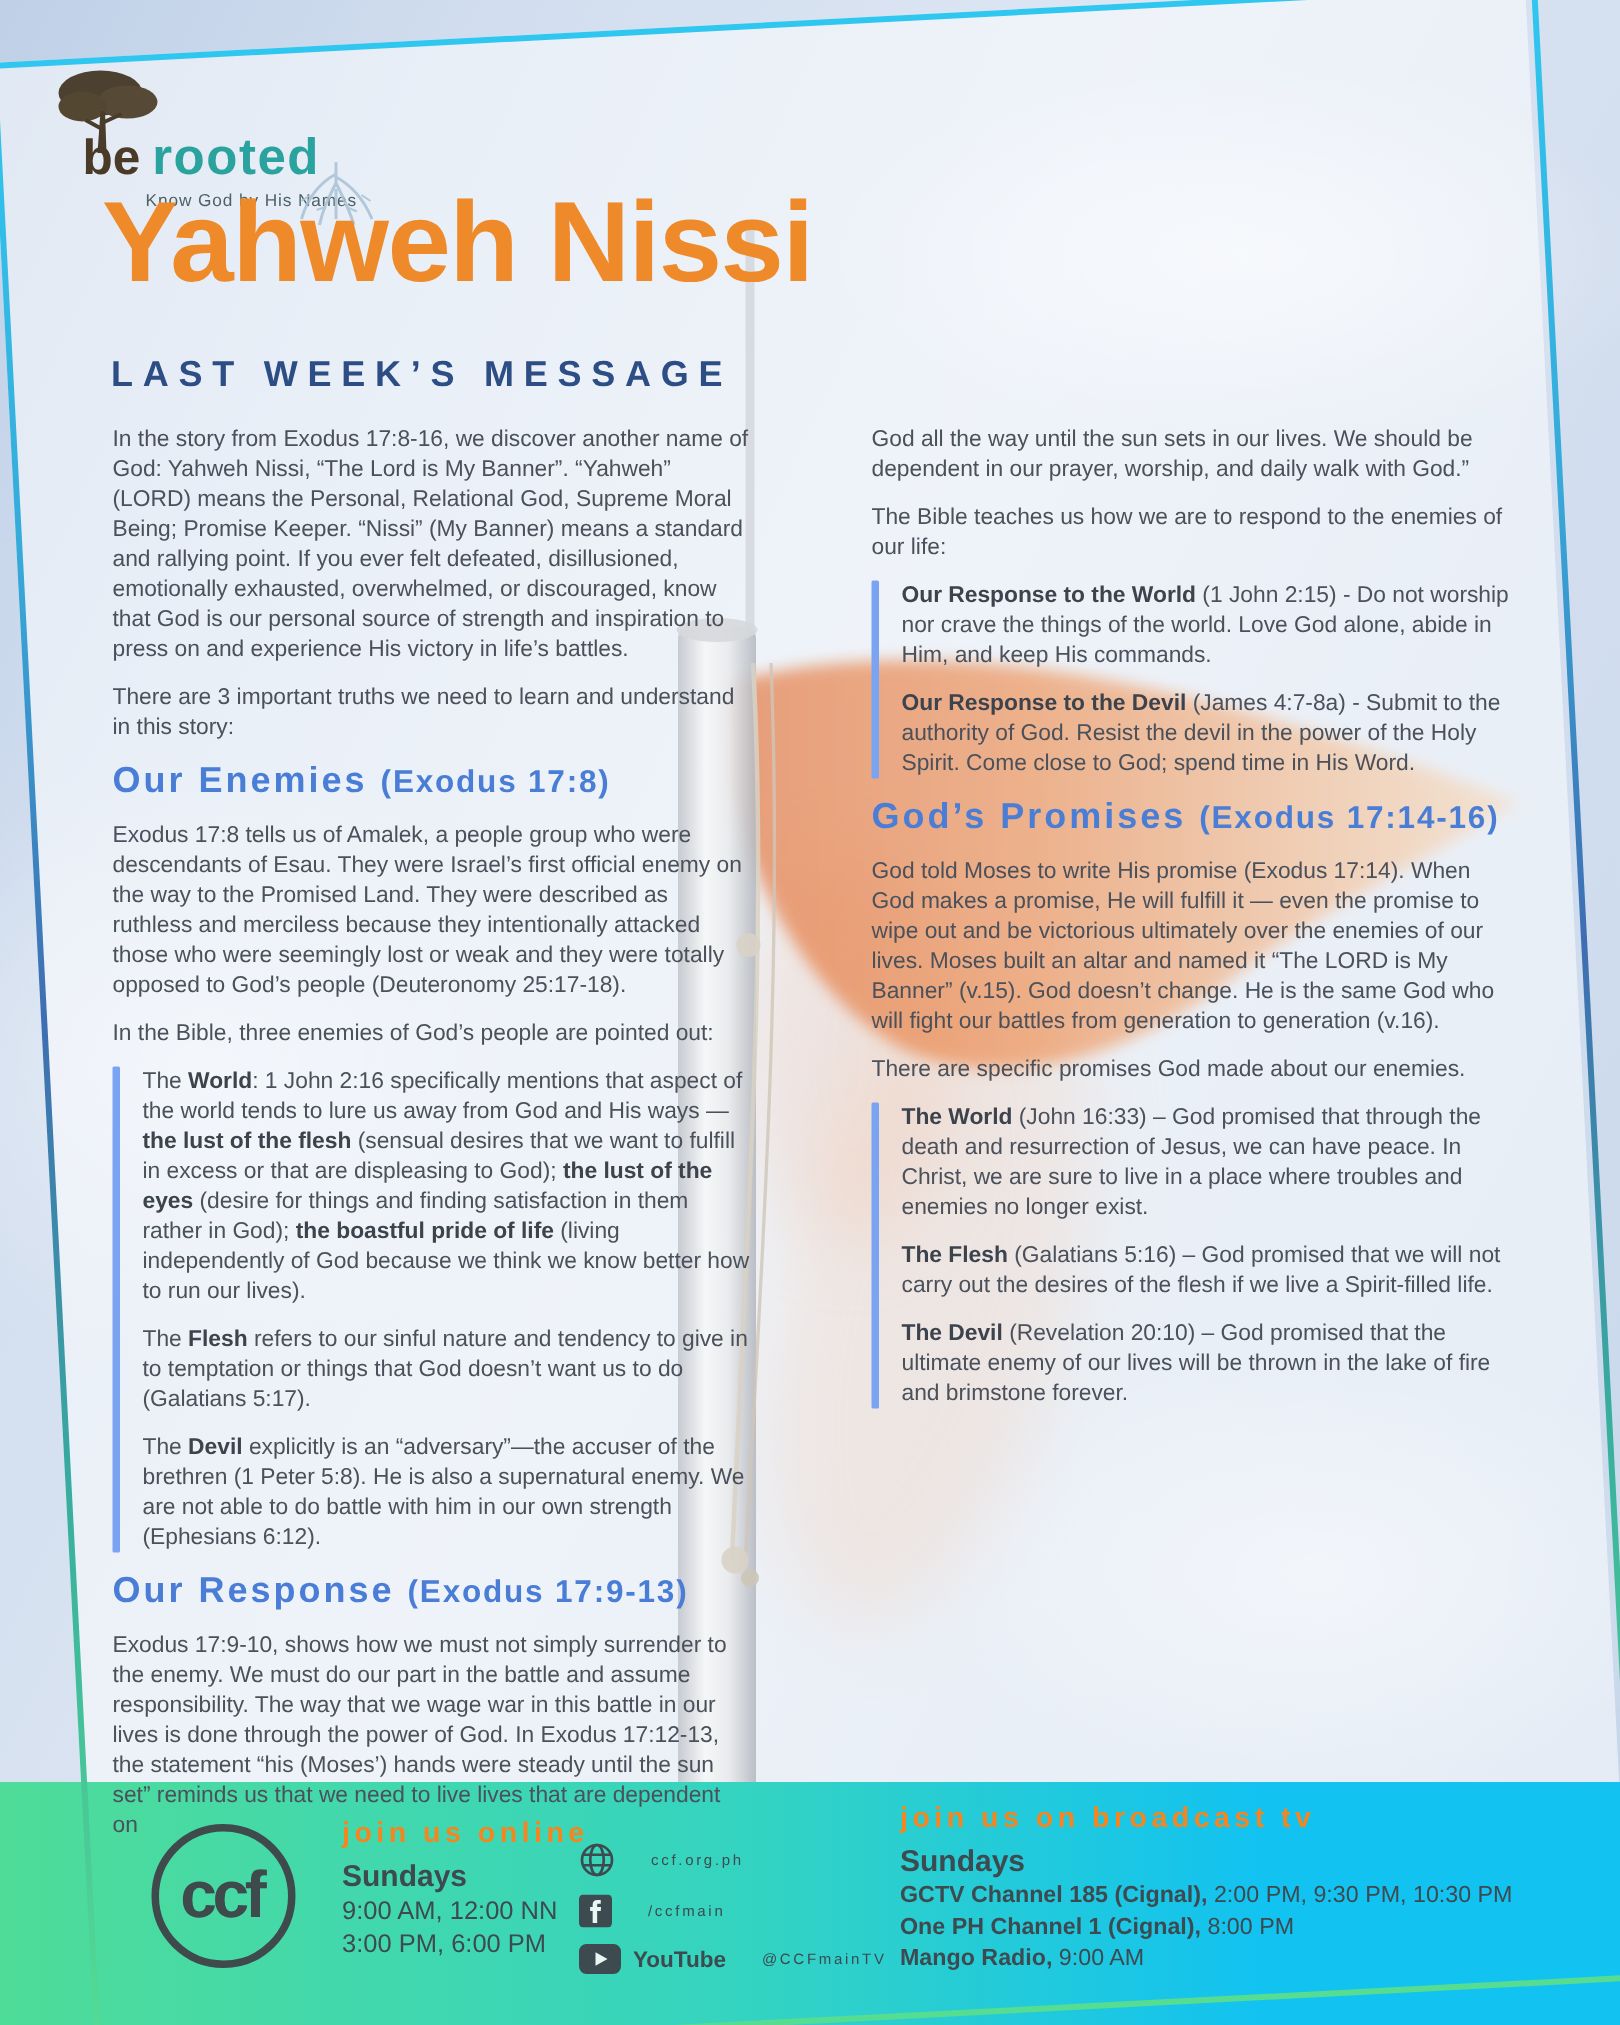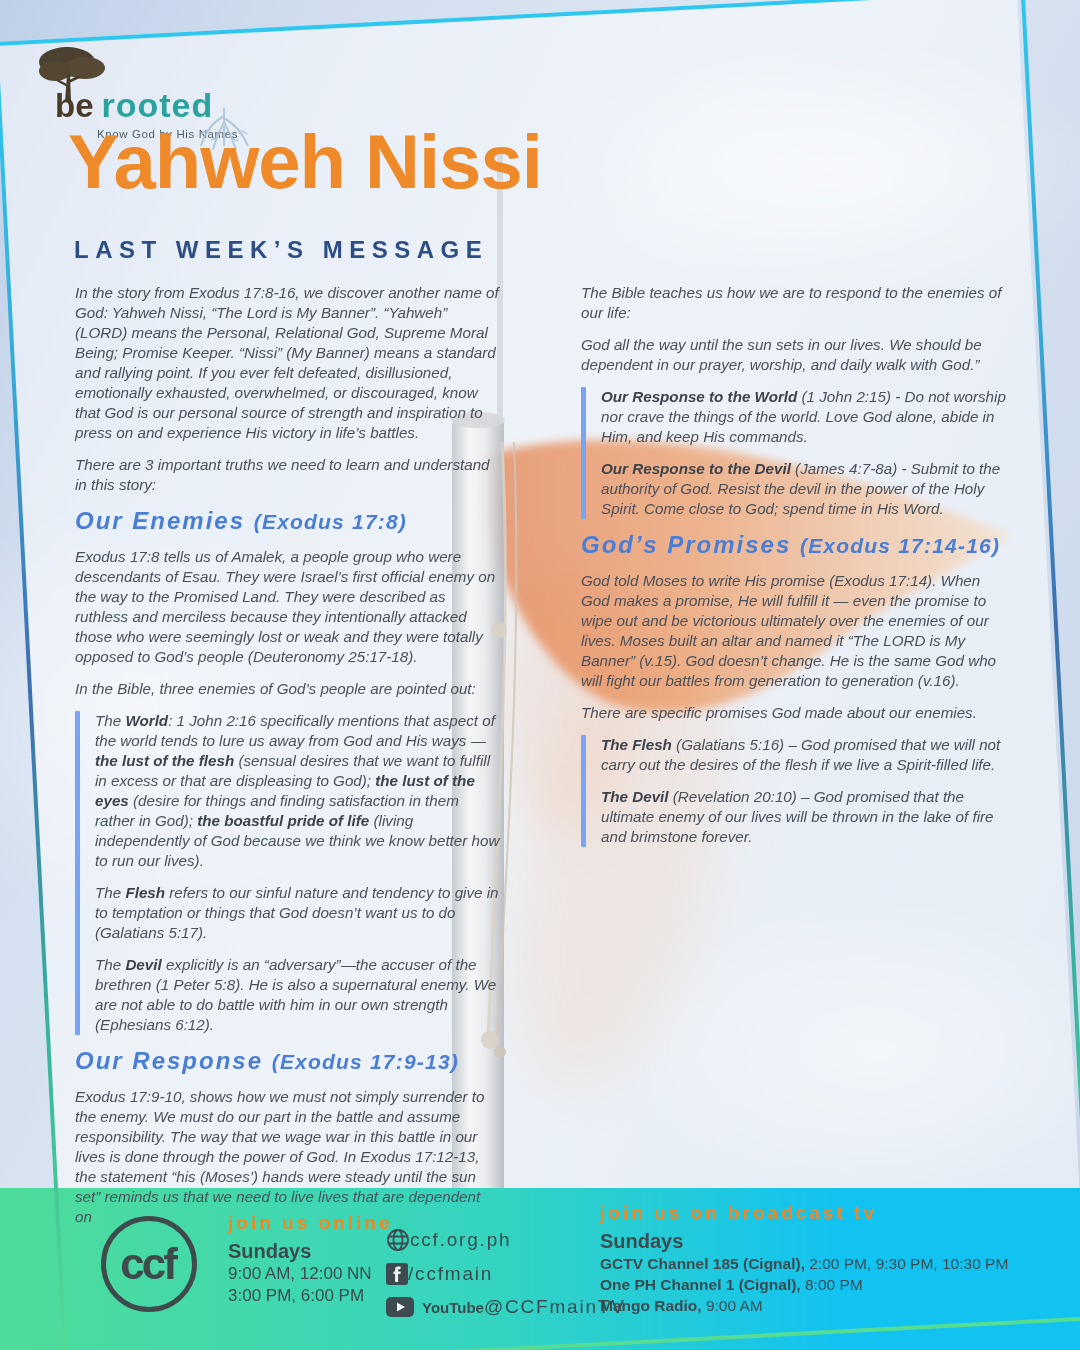--- a/index.html
+++ b/index.html
@@ -31,21 +31,21 @@
   .logo .rooted{font-size:34px;font-weight:700;color:#2aa29d;letter-spacing:1px;margin-left:8px;}
   .logo .tagline{position:absolute;left:64px;top:86px;font-size:11.5px;color:#4f6168;letter-spacing:.6px;white-space:nowrap;}
   .logo .roots{position:absolute;left:162px;top:64px;opacity:.85;}
 
   .title{position:absolute;left:68px;top:118px;margin:0;font-size:76px;font-weight:700;
     letter-spacing:-1px;color:var(--title_orange);}
   .subtitle{position:absolute;left:74px;top:236px;font-size:24px;font-weight:700;
     letter-spacing:6.5px;color:var(--subtitle_navy);}
 
   
-  .columns{position:absolute;left:75px;top:283px;width:932px;display:flex;gap:80px;font-style:italic;}
+  .columns{position:absolute;left:75px;top:283px;width:932px;display:flex;gap:80px;}
   .col{flex:1;min-width:0;}
   .para{margin:0 0 12px 0;font-size:15.2px;line-height:20px;color:var(--body_ink);}
   .b{font-weight:700;color:#3d434c;}
   .h2{margin:10px 0 12px 0;font-size:24px;font-weight:700;letter-spacing:2px;color:var(--heading_blue);}
   .h2 .h2-ref{font-size:21px;letter-spacing:1.2px;}
   .quote{display:flex;margin:2px 0 12px 0;}
   .qbar{flex:0 0 5px;background:var(--quote_bar_blue);border-radius:1px;}
   .qbody{padding-left:15px;}
   .qpara:last-child{margin-bottom:0;}
 
@@ -55,21 +55,21 @@
   .footer-content{position:absolute;left:0;top:1188px;width:1080px;height:162px;z-index:5;}
   .ccf-badge{position:absolute;left:101px;top:28px;width:86px;height:86px;border:5px solid #3e4a4b;
     border-radius:50%;display:flex;align-items:center;justify-content:center;}
   .ccf-badge span{font-size:44px;font-weight:700;letter-spacing:-3px;color:#3e4a4b;padding-right:3px;}
   .f-heading{font-size:19px;font-weight:700;letter-spacing:3px;color:var(--footer_orange);white-space:nowrap;}
   .f-day{font-size:20px;font-weight:700;color:#3d4a50;margin-top:6px;}
   .f-times div{font-size:17px;color:#3d4a50;line-height:22px;}
   .online-block{position:absolute;left:228px;top:24px;}
   .links-block{position:absolute;left:386px;top:40px;}
   .link-row{display:flex;align-items:center;margin-bottom:11px;}
-  .link-row .lbl{font-size:19px;letter-spacing:1.8px;color:#3d4a50;margin-left:0;text-align:right;}
+  .link-row .lbl{font-size:10px;letter-spacing:1.8px;color:#3d4a50;margin-left:24px;text-align:right;}
   .yt-word{font-size:15px;font-weight:700;color:#3d4a50;margin-left:8px;letter-spacing:0;}
   .broadcast-block{position:absolute;left:600px;top:14px;}
   .b-line{font-size:15.5px;color:#3d4a50;line-height:21px;}
   .b-line b{font-weight:700;}
 </style>
 </head>
 <body>
 
 <div class="canvas">
   <div class="cloud c1"></div>
@@ -152,35 +152,36 @@
             <div class="qbody">
               <p class="para qpara"><span>The </span><span class="b">World</span><span>: 1 John 2:16 specifically mentions that aspect of the world tends to lure us away from God and His ways — </span><span class="b">the lust of the flesh</span><span> (sensual desires that we want to fulfill in excess or that are displeasing to God); </span><span class="b">the lust of the eyes</span><span> (desire for things and finding satisfaction in them rather in God); </span><span class="b">the boastful pride of life</span><span> (living independently of God because we think we know better how to run our lives).</span></p>
               <p class="para qpara"><span>The </span><span class="b">Flesh</span><span> refers to our sinful nature and tendency to give in to temptation or things that God doesn’t want us to do (Galatians 5:17).</span></p>
               <p class="para qpara"><span>The </span><span class="b">Devil</span><span> explicitly is an “adversary”—the accuser of the brethren (1 Peter 5:8). He is also a supernatural enemy. We are not able to do battle with him in our own strength (Ephesians 6:12).</span></p>
             </div>
           </div>
           <h2 class="h2"><span class="h2-main">Our Response </span><span class="h2-ref">(Exodus 17:9-13)</span></h2>
           <p class="para"><span>Exodus 17:9-10, shows how we must not simply surrender to the enemy. We must do our part in the battle and assume responsibility. The way that we wage war in this battle in our lives is done through the power of God. In Exodus 17:12-13, the statement “his (Moses’) hands were steady until the sun set” reminds us that we need to live lives that are dependent on</span></p>
         </section>
       <section class="col" id="col-right">
+          <p class="para"><span>God all the way until the sun sets in our lives. We should be dependent in our prayer, worship, and daily walk with God.”</span></p>
           <p class="para"><span>The Bible teaches us how we are to respond to the enemies of our life:</span></p>
-          <p class="para"><span>God all the way until the sun sets in our lives. We should be dependent in our prayer, worship, and daily walk with God.”</span></p>
           <div class="quote">
             <div class="qbar"></div>
             <div class="qbody">
               <p class="para qpara"><span class="b">Our Response to the World</span><span> (1 John 2:15) - Do not worship nor crave the things of the world. Love God alone, abide in Him, and keep His commands.</span></p>
               <p class="para qpara"><span class="b">Our Response to the Devil</span><span> (James 4:7-8a) - Submit to the authority of God. Resist the devil in the power of the Holy Spirit. Come close to God; spend time in His Word.</span></p>
             </div>
           </div>
           <h2 class="h2"><span class="h2-main">God’s Promises </span><span class="h2-ref">(Exodus 17:14-16)</span></h2>
           <p class="para"><span>God told Moses to write His promise (Exodus 17:14). When God makes a promise, He will fulfill it — even the promise to wipe out and be victorious ultimately over the enemies of our lives. Moses built an altar and named it “The LORD is My Banner” (v.15). God doesn’t change. He is the same God who will fight our battles from generation to generation (v.16).</span></p>
           <p class="para"><span>There are specific promises God made about our enemies.</span></p>
           <div class="quote">
             <div class="qbar"></div>
             <div class="qbody">
+              <p class="para qpara"><span class="b">The World</span><span> (John 16:33) – God promised that through the death and resurrection of Jesus, we can have peace. In Christ, we are sure to live in a place where troubles and enemies no longer exist.</span></p>
               <p class="para qpara"><span class="b">The Flesh</span><span> (Galatians 5:16) – God promised that we will not carry out the desires of the flesh if we live a Spirit-filled life.</span></p>
               <p class="para qpara"><span class="b">The Devil</span><span> (Revelation 20:10) – God promised that the ultimate enemy of our lives will be thrown in the lake of fire and brimstone forever.</span></p>
             </div>
           </div>
         </section>
     </main>
   </div>
 
   <div class="footer-content">
     <div class="ccf-badge">

